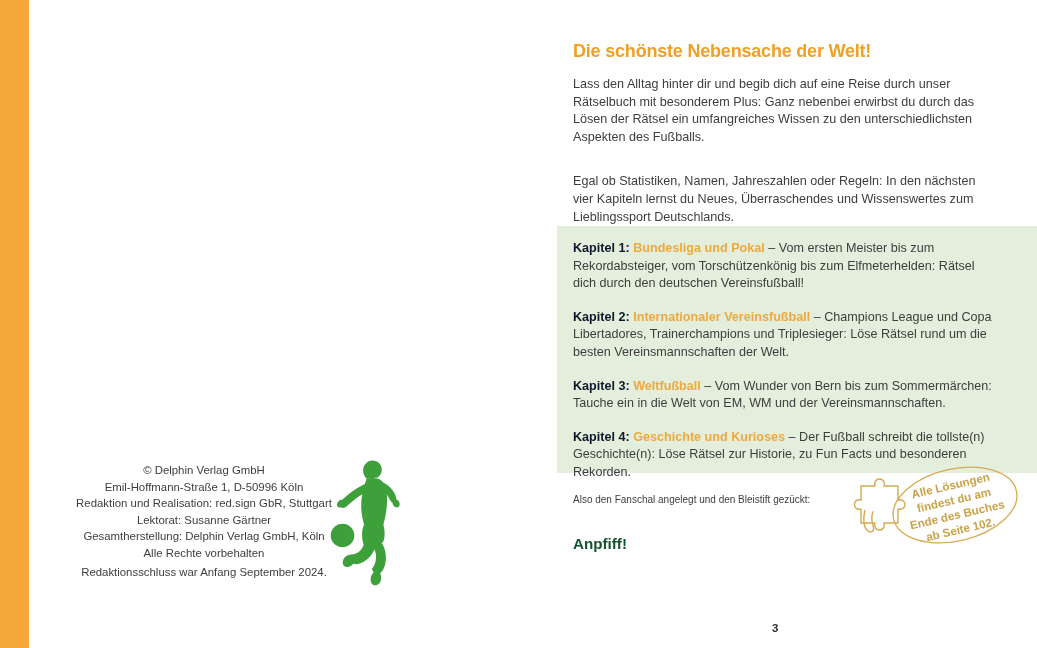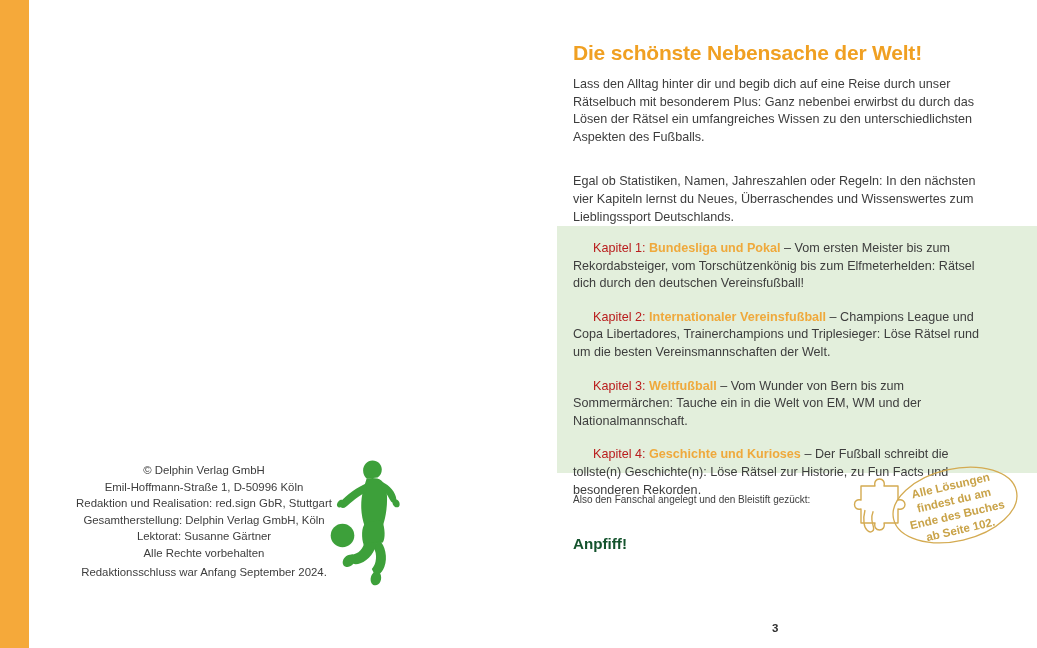--- a/index.html
+++ b/index.html
@@ -50,21 +50,21 @@
     top: 458px;
     width: 80px;
     height: 140px;
   }
 
   .headline {
     position: absolute;
     left: 573px;
     top: 41px;
     width: 430px;
-    font-size: 21px;
+    font-size: 18px;
     font-weight: bold;
     color: #f0a022;
     letter-spacing: -0.2px;
   }
 
   .intro {
     position: absolute;
     left: 573px;
     top: 76px;
     width: 424px;
@@ -89,23 +89,22 @@
     left: 16px;
     top: 14px;
     width: 420px;
     font-size: 12.6px;
     line-height: 17.6px;
     color: #3d3d3d;
   }
   .chapter { margin: 0; }
   .chapter + .chapter { margin-top: 16px; }
   .ch-label {
-    font-weight: normal;
-    color: #b91c1c;
-    margin-left: 20px;
+    font-weight: bold;
+    color: #0f172a;
   }
   .ch-title {
     font-weight: bold;
     color: #efa93c;
   }
 
   
   .closing {
     position: absolute;
     left: 573px;
@@ -145,22 +144,22 @@
 </style>
 </head>
 <body>
 
 <div class="edge-stripe"></div>
 
 <div class="imprint">
   <div class="imprint-line">© Delphin Verlag GmbH</div>
   <div class="imprint-line">Emil-Hoffmann-Straße 1, D-50996 Köln</div>
   <div class="imprint-line">Redaktion und Realisation: red.sign GbR, Stuttgart</div>
+  <div class="imprint-line">Lektorat: Susanne Gärtner</div>
   <div class="imprint-line">Gesamtherstellung: Delphin Verlag GmbH, Köln</div>
-  <div class="imprint-line">Lektorat: Susanne Gärtner</div>
   <div class="imprint-line">Alle Rechte vorbehalten</div>
   <div class="imprint-closing">Redaktionsschluss war Anfang September 2024.</div>
 </div>
 
 <div class="footballer">
   <svg viewBox="0 0 80 140" width="80" height="140" xmlns="http://www.w3.org/2000/svg">
     <g fill="#3da03a">
 
       <path d="M42.5 2.5c5.2 0 9.3 3.9 9.3 9.1 0 3.6-1.6 6.3-4.2 7.9l-10.6 1.3c-2.4-1.7-3.9-4.6-3.9-8.2 0-5.5 4.2-10.1 9.4-10.1z"></path>
 
@@ -201,21 +200,21 @@
     <p class="chapter">
       <span class="ch-label">Kapitel 1:</span>
       <span class="ch-title">Bundesliga und Pokal</span><span> – Vom ersten Meister bis zum Rekordabsteiger, vom Torschützenkönig bis zum Elfmeterhelden: Rätsel dich durch den deutschen Vereinsfußball!</span>
     </p>
     <p class="chapter">
       <span class="ch-label">Kapitel 2:</span>
       <span class="ch-title">Internationaler Vereinsfußball</span><span> – Champions League und Copa Libertadores, Trainerchampions und Triplesieger: Löse Rätsel rund um die besten Vereinsmannschaften der Welt.</span>
     </p>
     <p class="chapter">
       <span class="ch-label">Kapitel 3:</span>
-      <span class="ch-title">Weltfußball</span><span> – Vom Wunder von Bern bis zum Sommermärchen: Tauche ein in die Welt von EM, WM und der Nationalmannschaft.</span>
+      <span class="ch-title">Weltfußball</span><span> – Vom Wunder von Bern bis zum Sommermärchen: Tauche ein in die Welt von EM, WM und der Vereinsmannschaften.</span>
     </p>
     <p class="chapter">
       <span class="ch-label">Kapitel 4:</span>
       <span class="ch-title">Geschichte und Kurioses</span><span> – Der Fußball schreibt die tollste(n) Geschichte(n): Löse Rätsel zur Historie, zu Fun Facts und besonderen Rekorden.</span>
     </p>
   </div>
 </div>
 
 <div class="closing">Also den Fanschal angelegt und den Bleistift gezückt:</div>
 <div class="whistle">Anpfiff!</div>

